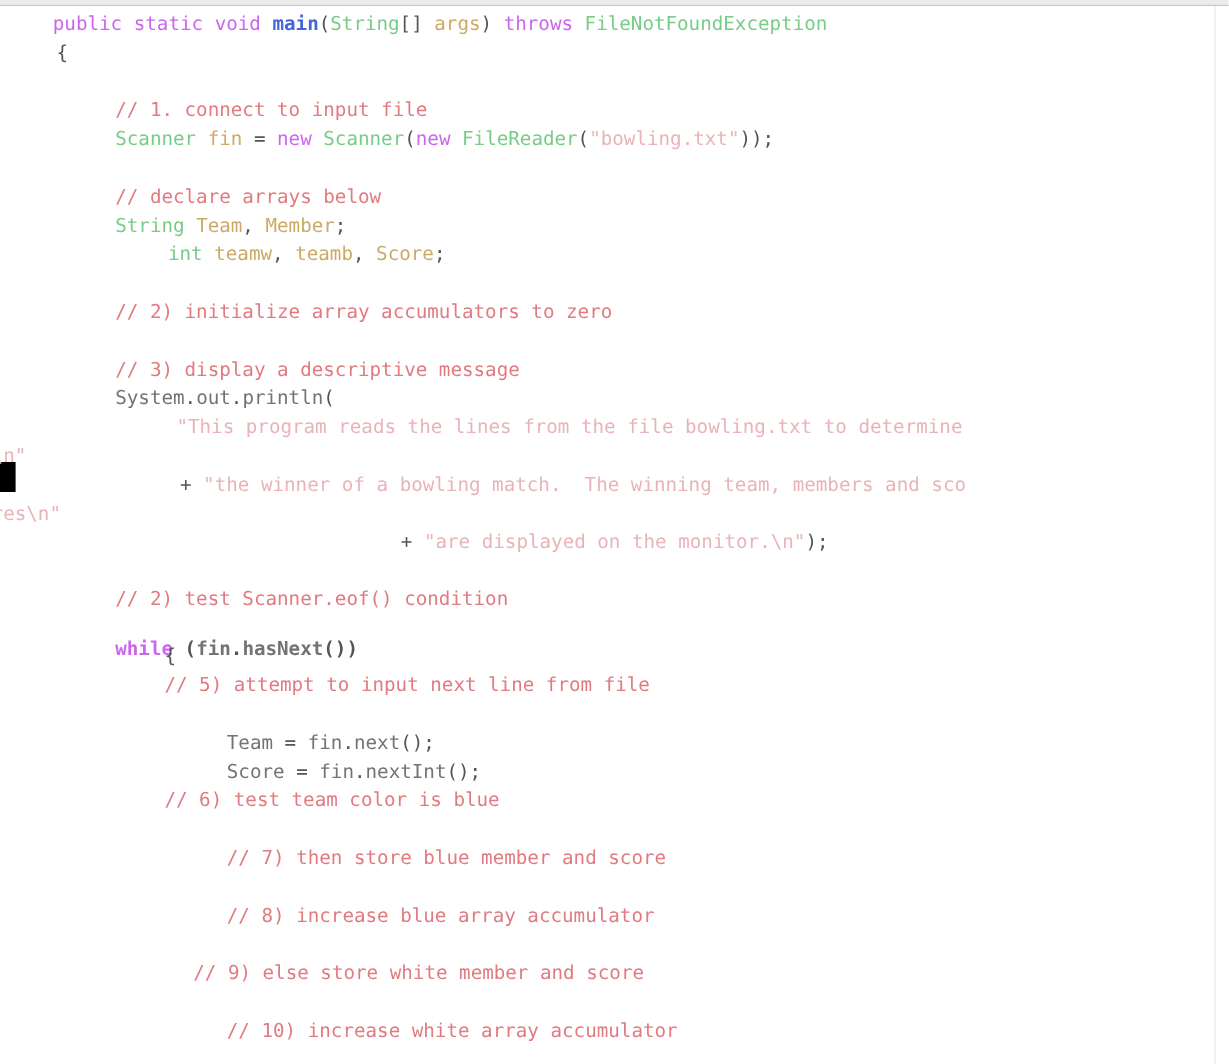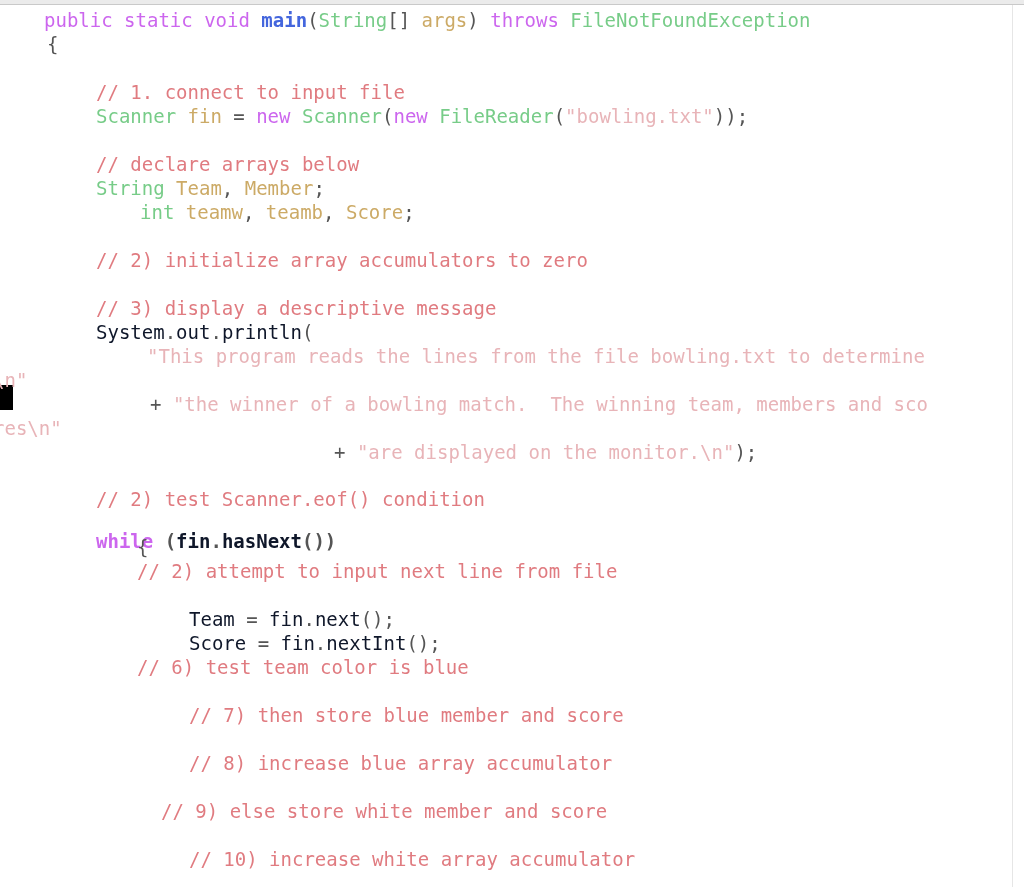--- a/index.html
+++ b/index.html
@@ -44,36 +44,36 @@
     top: 5px; left: 0;
     width: 1024px;
     height: 882px;
     overflow: hidden;
   }
 
   .code-line {
     position: absolute;
     left: 0;
     white-space: pre;
-    font-size: 19px;
+    font-size: 16px;
     line-height: 24px;
     height: 24px;
     letter-spacing: 0px;
     font-family: "DejaVu Sans Mono", "Liberation Mono", monospace;
   }
 
   
   .tok-keyword   { color: #cc66ee; }
   .tok-method    { color: #4466dd; font-weight: bold; }
   .tok-type      { color: #77cc88; }
   .tok-ident     { color: #ccaa66; }
   .tok-comment   { color: #e07b80; }
   .tok-string    { color: #e8b4b8; }
   .tok-punct     { color: #555555; }
-  .tok-plain     { color: #0f172a; }
+  .tok-plain     { color: #737373; }
 
   
   #text-caret {
     position: absolute;
     width: 13px;
     height: 25px;
     background: #000000;
   }
 </style>
 </head>
@@ -99,21 +99,21 @@
       <div class="code-line" style="top: 291px; left: 96px;"><span class="tok-comment">// 3) display a descriptive message</span></div>
       <div class="code-line" style="top: 315px; left: 96px;"><span class="tok-plain">System</span><span class="tok-punct">.</span><span class="tok-plain">out</span><span class="tok-punct">.</span><span class="tok-plain">println</span><span class="tok-punct">(</span></div>
       <div class="code-line" style="top: 339px; left: 147px;"><span class="tok-string">"This program reads the lines from the file bowling.txt to determine</span></div>
       <div class="code-line" style="top: 363px; left: -7px;"><span class="tok-string">\n"</span></div>
       <div class="code-line" style="top: 387px; left: 150px;"><span class="tok-punct">+ </span><span class="tok-string">"the winner of a bowling match.  The winning team, members and sco</span></div>
       <div class="code-line" style="top: 411px; left: -7px;"><span class="tok-string">res\n"</span></div>
       <div class="code-line" style="top: 435px; left: 334px;"><span class="tok-punct">+ </span><span class="tok-string">"are displayed on the monitor.\n"</span><span class="tok-punct">);</span></div>
       <div class="code-line" style="top: 482px; left: 96px;"><span class="tok-comment">// 2) test Scanner.eof() condition</span></div>
       <div class="code-line" style="top: 524px; left: 96px; font-weight: bold;"><span class="tok-keyword">while </span><span class="tok-punct">(</span><span class="tok-plain">fin</span><span class="tok-punct">.</span><span class="tok-plain">hasNext</span><span class="tok-punct">())</span></div>
       <div class="code-line" style="top: 530px; left: 137px;"><span class="tok-punct">{</span></div>
-      <div class="code-line" style="top: 554px; left: 137px;"><span class="tok-comment">// 2) attempt to input next line from file</span></div>
+      <div class="code-line" style="top: 554px; left: 137px;"><span class="tok-comment">// 5) attempt to input next line from file</span></div>
       <div class="code-line" style="top: 602px; left: 189px;"><span class="tok-plain">Team</span><span class="tok-punct"> = </span><span class="tok-plain">fin</span><span class="tok-punct">.</span><span class="tok-plain">next</span><span class="tok-punct">();</span></div>
       <div class="code-line" style="top: 626px; left: 189px;"><span class="tok-plain">Score</span><span class="tok-punct"> = </span><span class="tok-plain">fin</span><span class="tok-punct">.</span><span class="tok-plain">nextInt</span><span class="tok-punct">();</span></div>
       <div class="code-line" style="top: 650px; left: 137px;"><span class="tok-comment">// 6) test team color is blue</span></div>
       <div class="code-line" style="top: 698px; left: 189px;"><span class="tok-comment">// 7) then store blue member and score</span></div>
       <div class="code-line" style="top: 746px; left: 189px;"><span class="tok-comment">// 8) increase blue array accumulator</span></div>
       <div class="code-line" style="top: 794px; left: 137px; margin-left: 24px;"><span class="tok-comment">// 9) else store white member and score</span></div>
       <div class="code-line" style="top: 842px; left: 189px;"><span class="tok-comment">// 10) increase white array accumulator</span></div>
     </div>
 
 </div>

